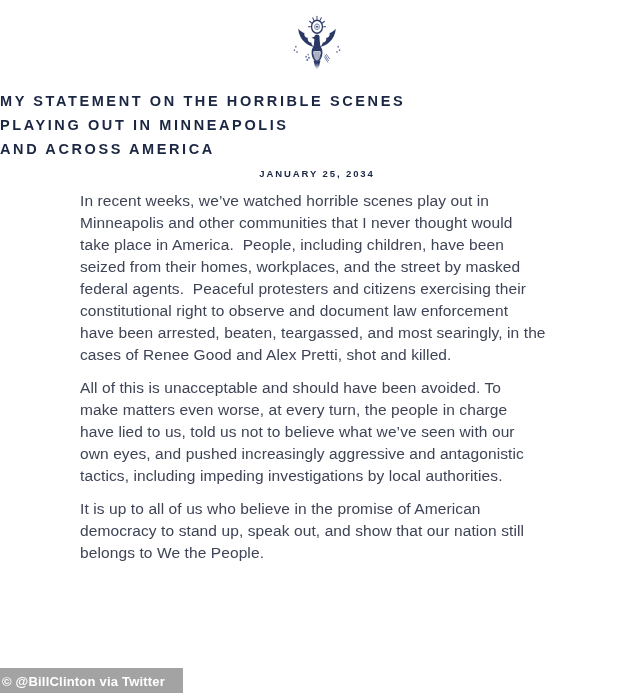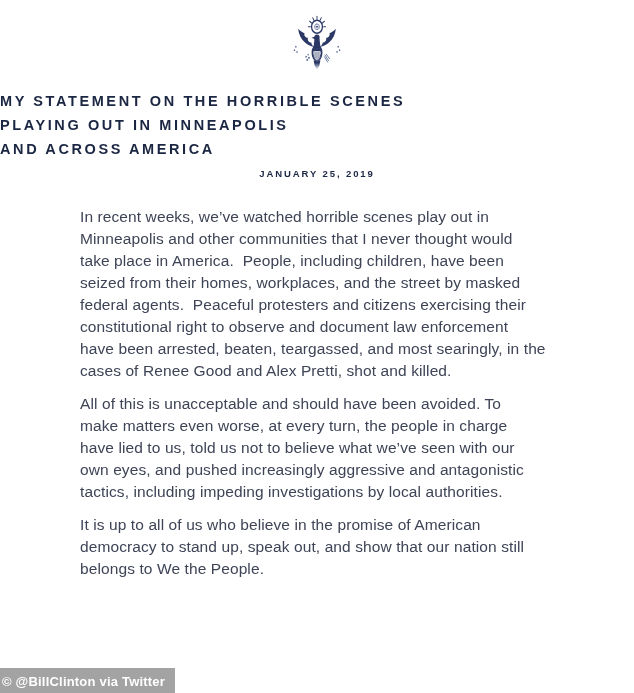--- a/index.html
+++ b/index.html
@@ -35,21 +35,21 @@
   }
   .statement-date {
     margin-top: 7px;
     text-align: center;
     font-size: 9.5px;
     font-weight: 700;
     letter-spacing: 1.9px;
     color: #1b2642;
   }
   .statement-body {
-    margin-top: 27px;
+    margin-top: 11px;
     padding: 0 74px 0 80px;
   }
   .statement-body p {
     margin: 0 0 11px 0;
     font-size: 15.5px;
     line-height: 22px;
     letter-spacing: 0.1px;
     color: #3e4456;
     white-space: pre-wrap;
   }
@@ -58,21 +58,21 @@
     left: 0;
     top: 668px;
     height: 26px;
     display: flex;
     align-items: center;
     background: rgba(150, 150, 150, 0.88);
     color: #ffffff;
     font-size: 13px;
     font-weight: 700;
     letter-spacing: 0.2px;
-    padding: 0 10px 0 2px;
+    padding: 0 18px 0 2px;
   }
 </style>
 </head>
 <body>
 
 <div class="page">
 
   <div class="seal-wrap">
     
     <svg width="48" height="58" viewBox="8 0 84 84" preserveAspectRatio="none" xmlns="http://www.w3.org/2000/svg" aria-hidden="true">
@@ -140,21 +140,21 @@
         <circle cx="89.5" cy="51" r="1.3"></circle>
         <circle cx="85" cy="53.5" r="1.3"></circle>
       </g>
     </svg>
   </div>
 
   <h1 class="statement-title">MY STATEMENT ON THE HORRIBLE SCENES
 PLAYING OUT IN MINNEAPOLIS
 AND ACROSS AMERICA</h1>
 
-  <div class="statement-date">JANUARY 25, 2019</div>
+  <div class="statement-date">JANUARY 25, 2034</div>
 
   <div class="statement-body">
     <p>In recent weeks, we’ve watched horrible scenes play out in
 Minneapolis and other communities that I never thought would
 take place in America.  People, including children, have been
 seized from their homes, workplaces, and the street by masked
 federal agents.  Peaceful protesters and citizens exercising their
 constitutional right to observe and document law enforcement
 have been arrested, beaten, teargassed, and most searingly, in the
 cases of Renee Good and Alex Pretti, shot and killed.</p>

